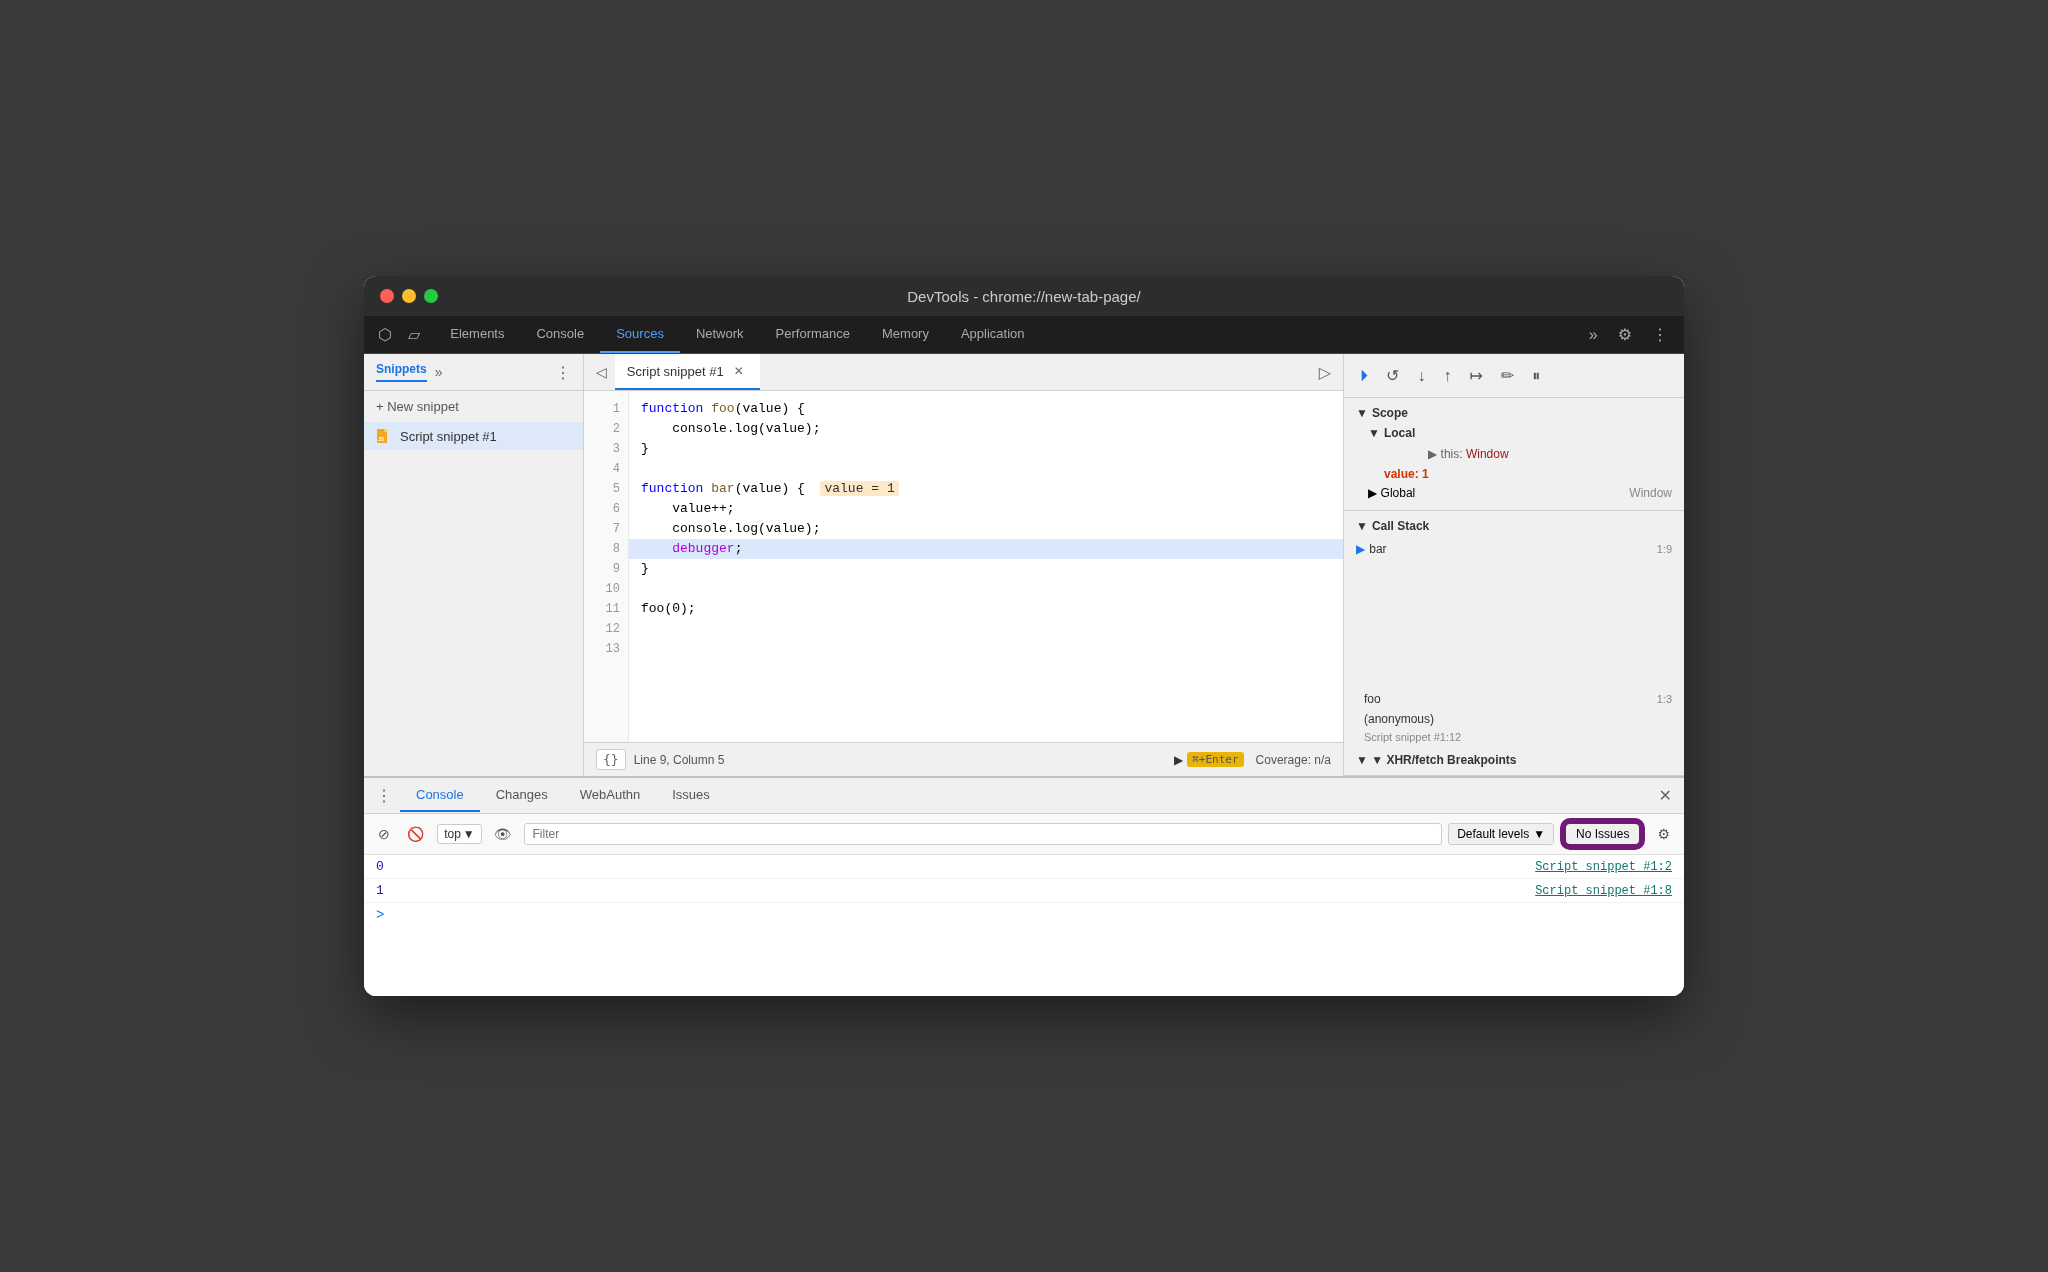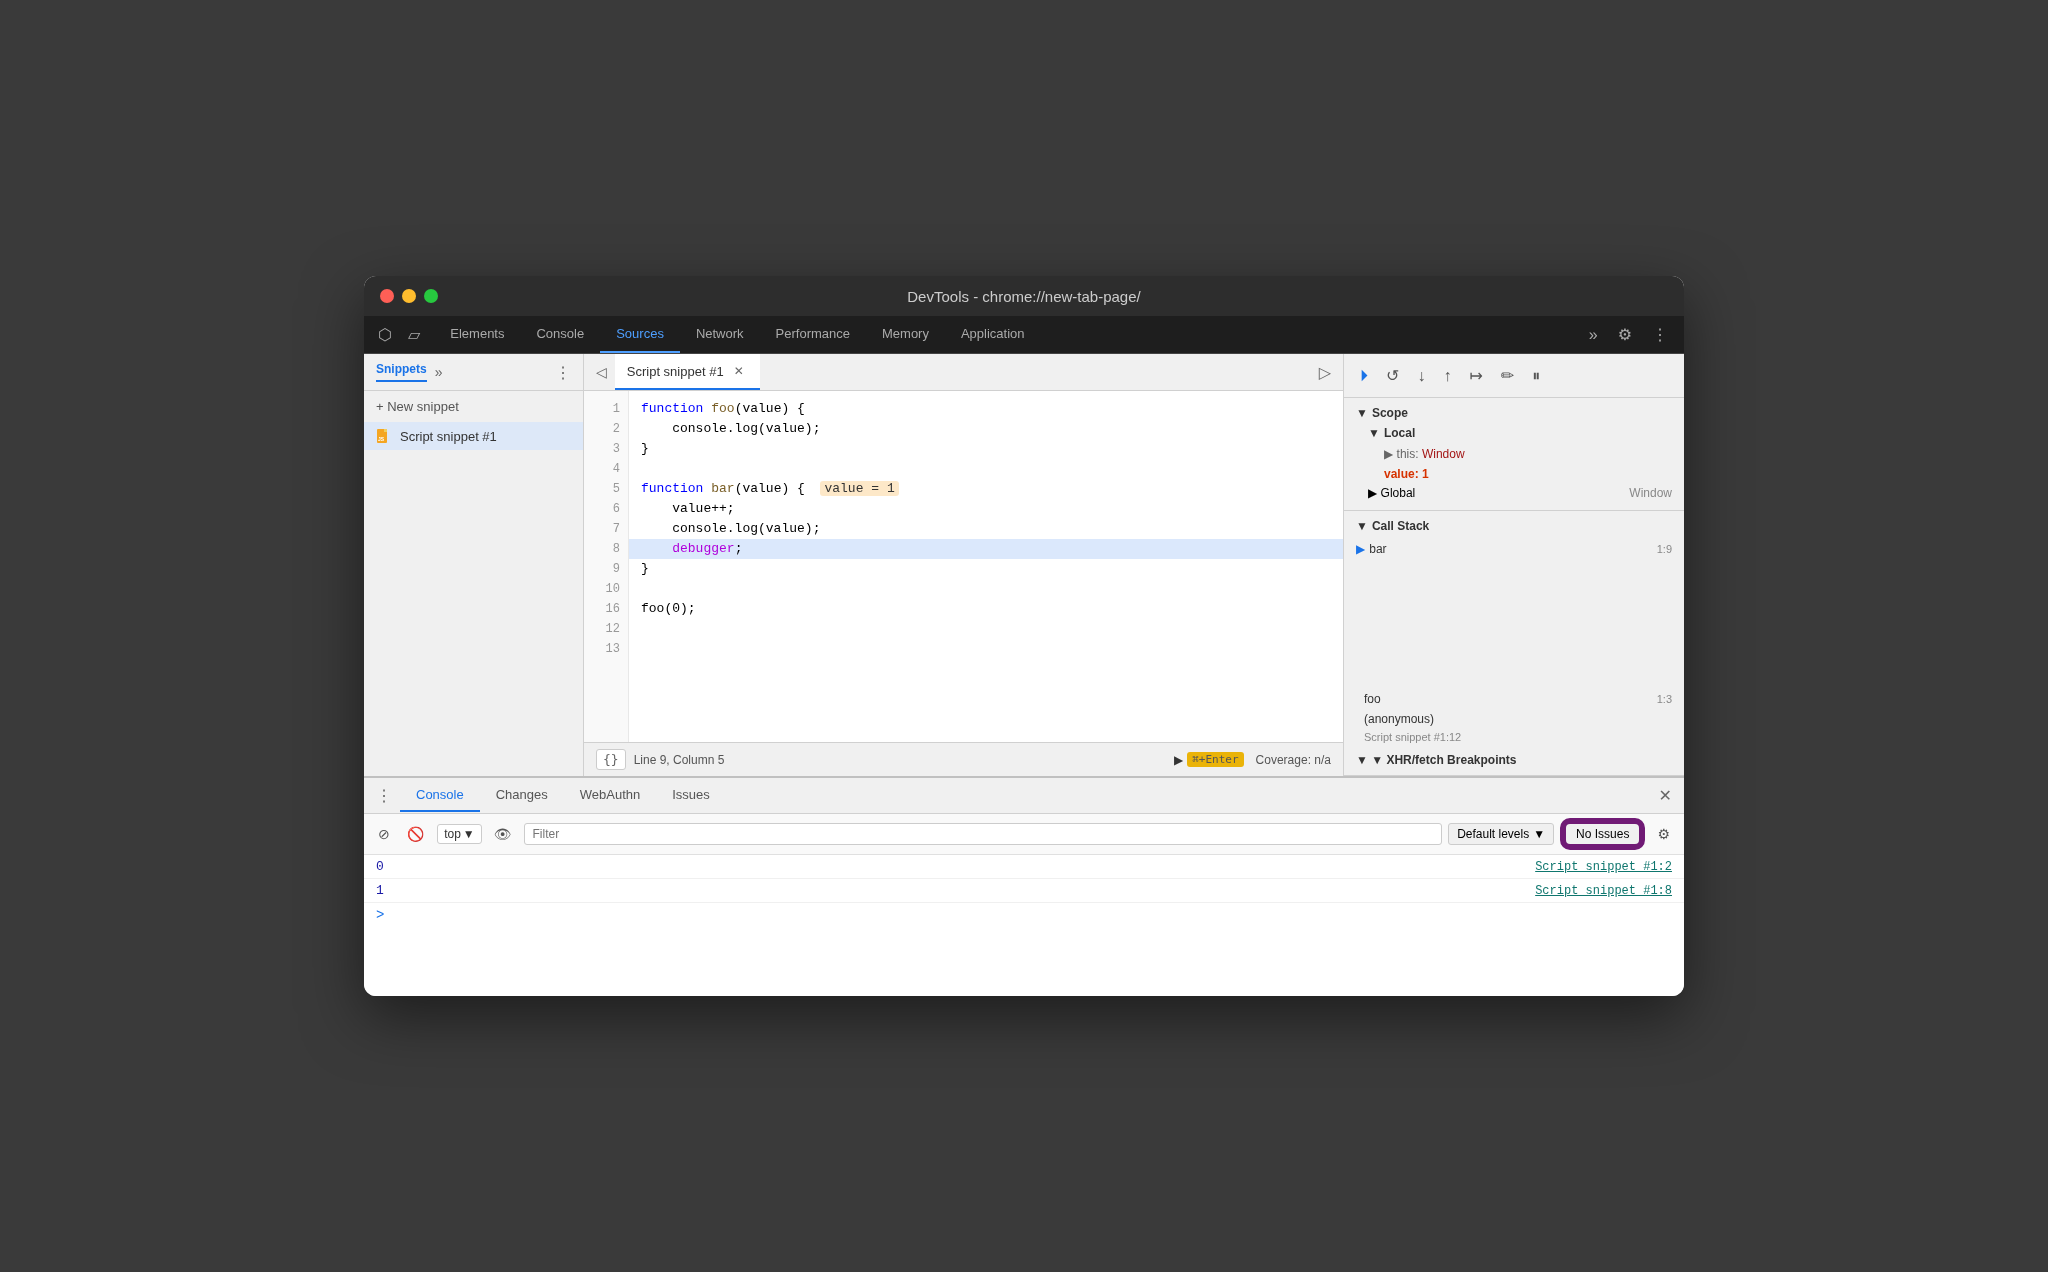--- a/index.html
+++ b/index.html
@@ -344,21 +344,21 @@
       align-items: center;
       gap: 4px;
       cursor: pointer;
       margin-bottom: 4px;
     }
     .scope-item {
       padding-left: 16px;
       line-height: 20px;
       color: #333;
     }
-    .scope-item .prop-name { color: #666; }
+    .scope-item .prop-name { color: #666; margin-left: 44px; }
     .scope-item .prop-value { color: #a31515; }
     .global-row {
       display: flex;
       align-items: center;
       justify-content: space-between;
       padding: 2px 0 2px 12px;
       cursor: pointer;
     }
     
     .callstack-section {
@@ -628,21 +628,21 @@
             <div class="line-num">1</div>
             <div class="line-num">2</div>
             <div class="line-num">3</div>
             <div class="line-num">4</div>
             <div class="line-num">5</div>
             <div class="line-num">6</div>
             <div class="line-num">7</div>
             <div class="line-num">8</div>
             <div class="line-num">9</div>
             <div class="line-num">10</div>
-            <div class="line-num">16</div>
+            <div class="line-num">11</div>
             <div class="line-num">12</div>
             <div class="line-num">13</div>
           </div>
           <div class="code-content">
             <div class="code-line"><span class="kw">function</span> <span class="fn-name">foo</span>(value) {</div>
             <div class="code-line">    console.log(value);</div>
             <div class="code-line">}</div>
             <div class="code-line"></div>
             <div class="code-line"><span class="kw">function</span> <span class="fn-name">bar</span>(value) {  <span class="value-highlight">value = 1</span></div>
             <div class="code-line">    value++;</div>

